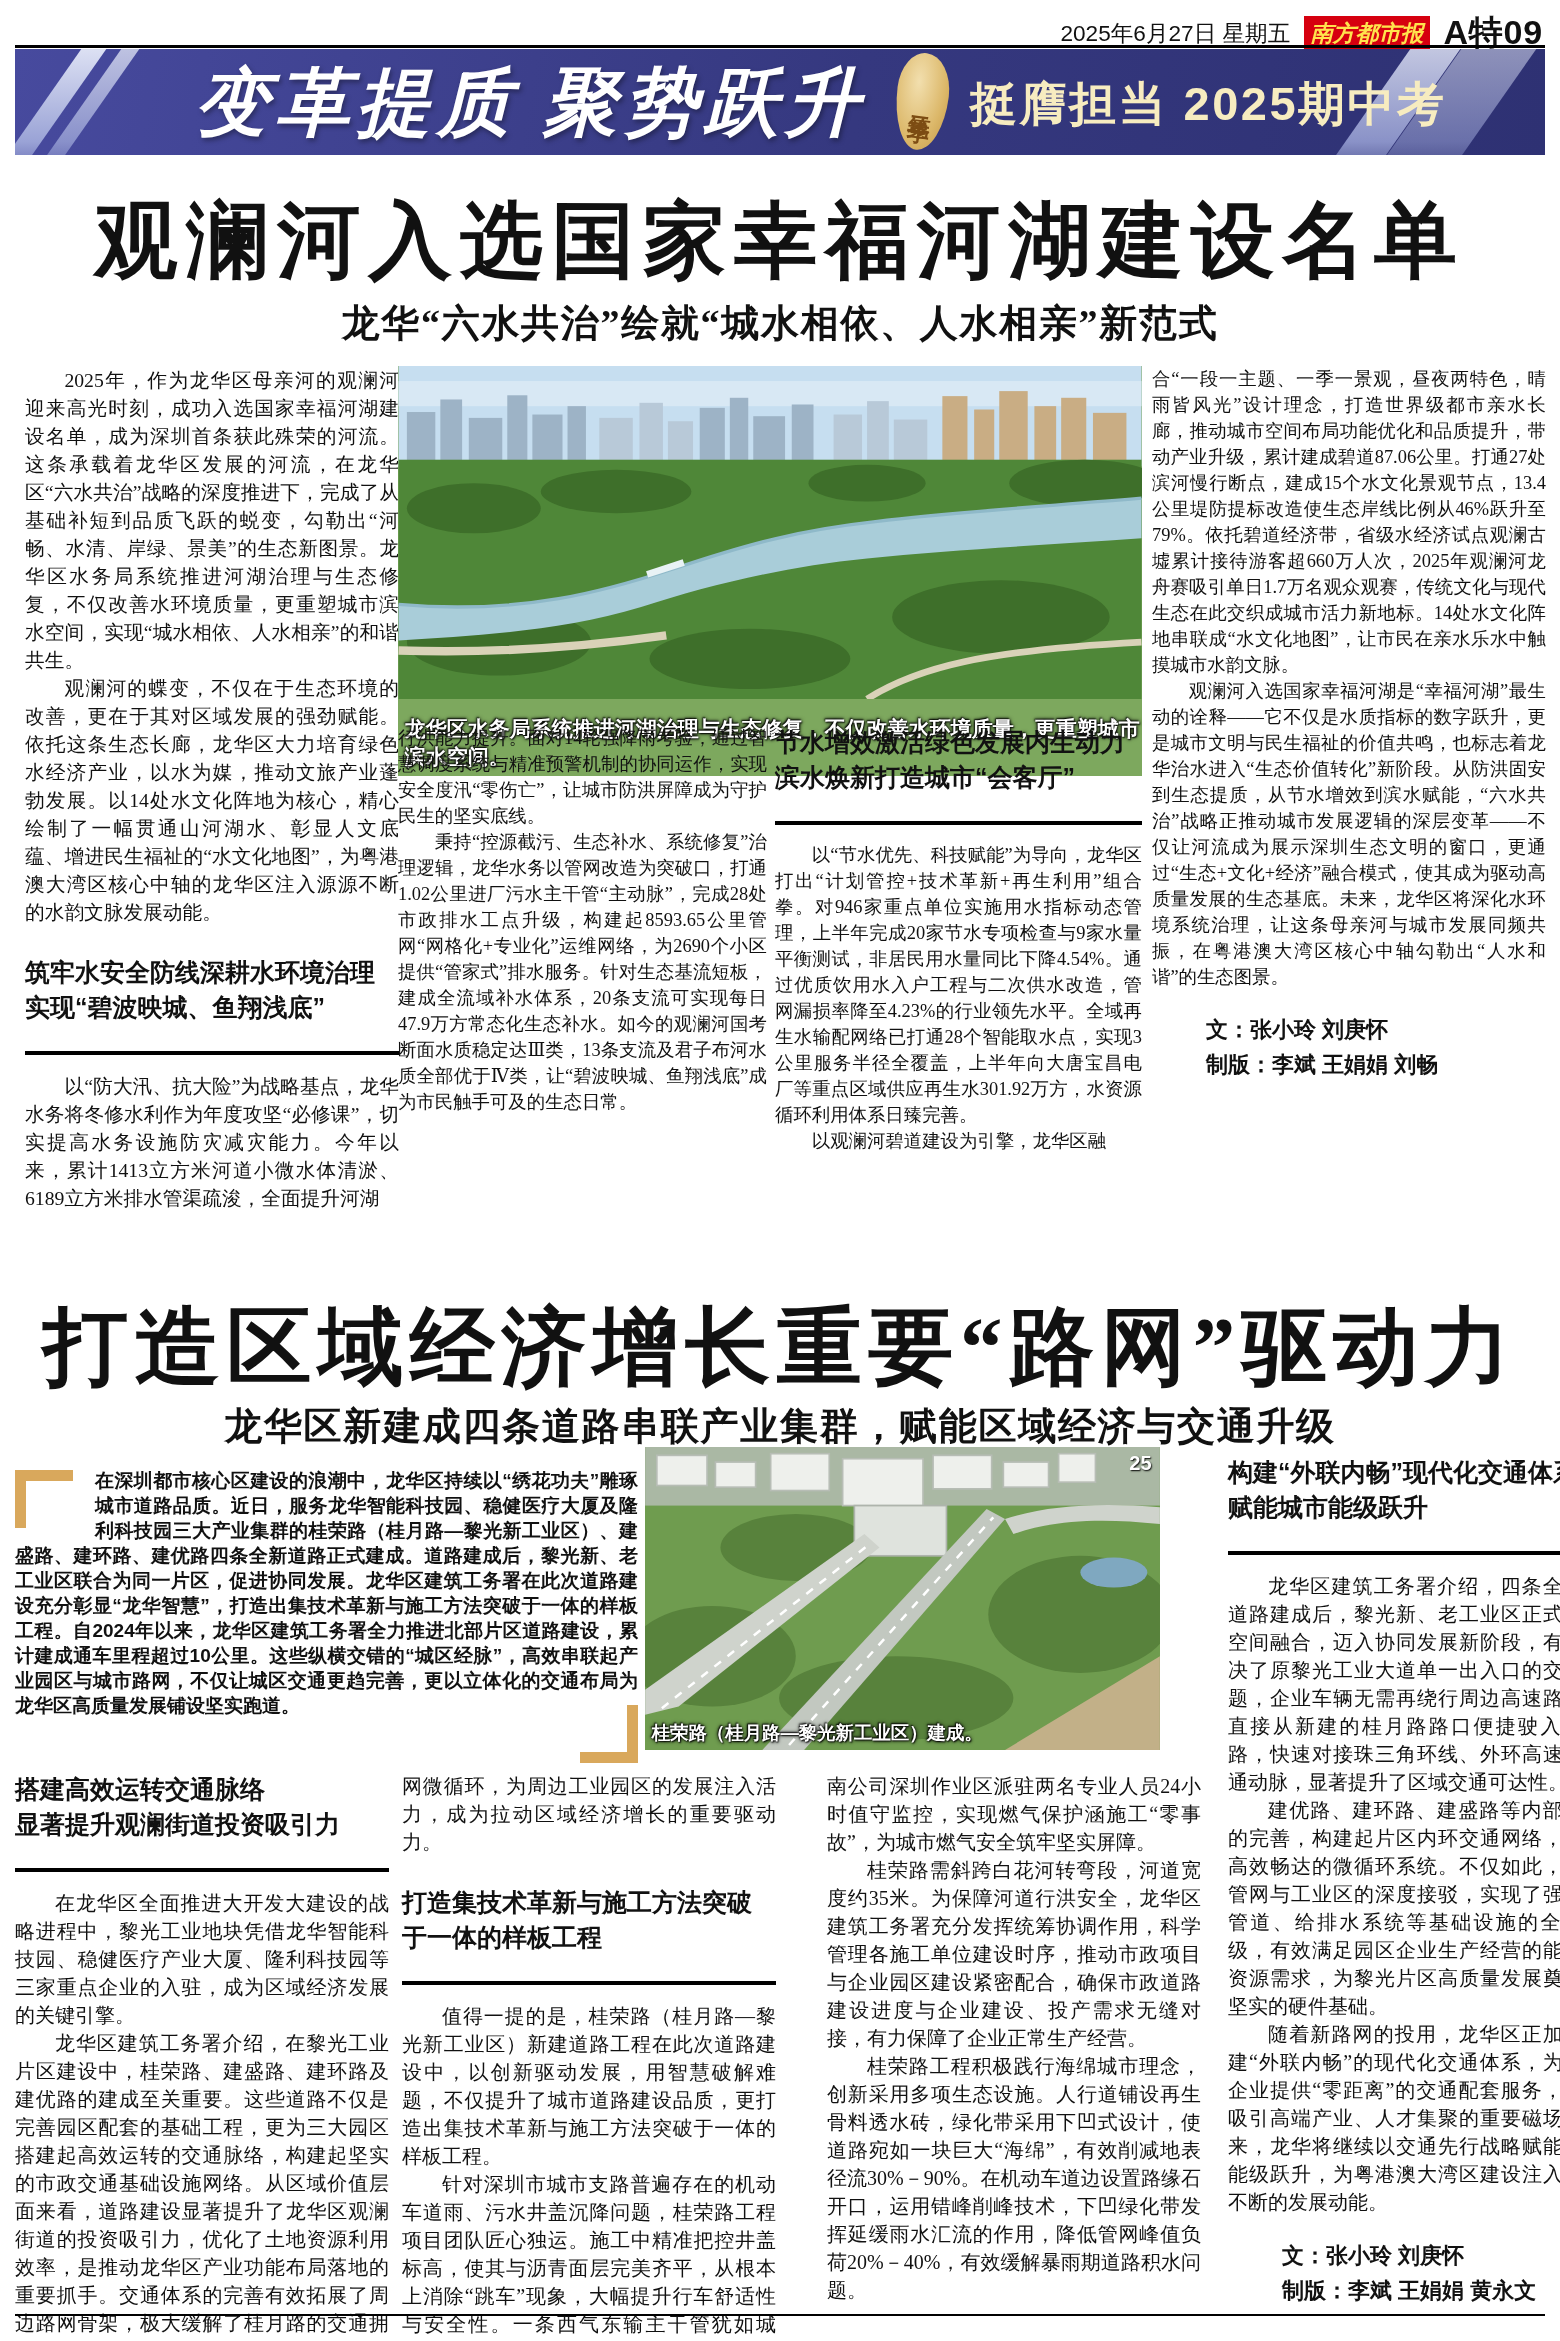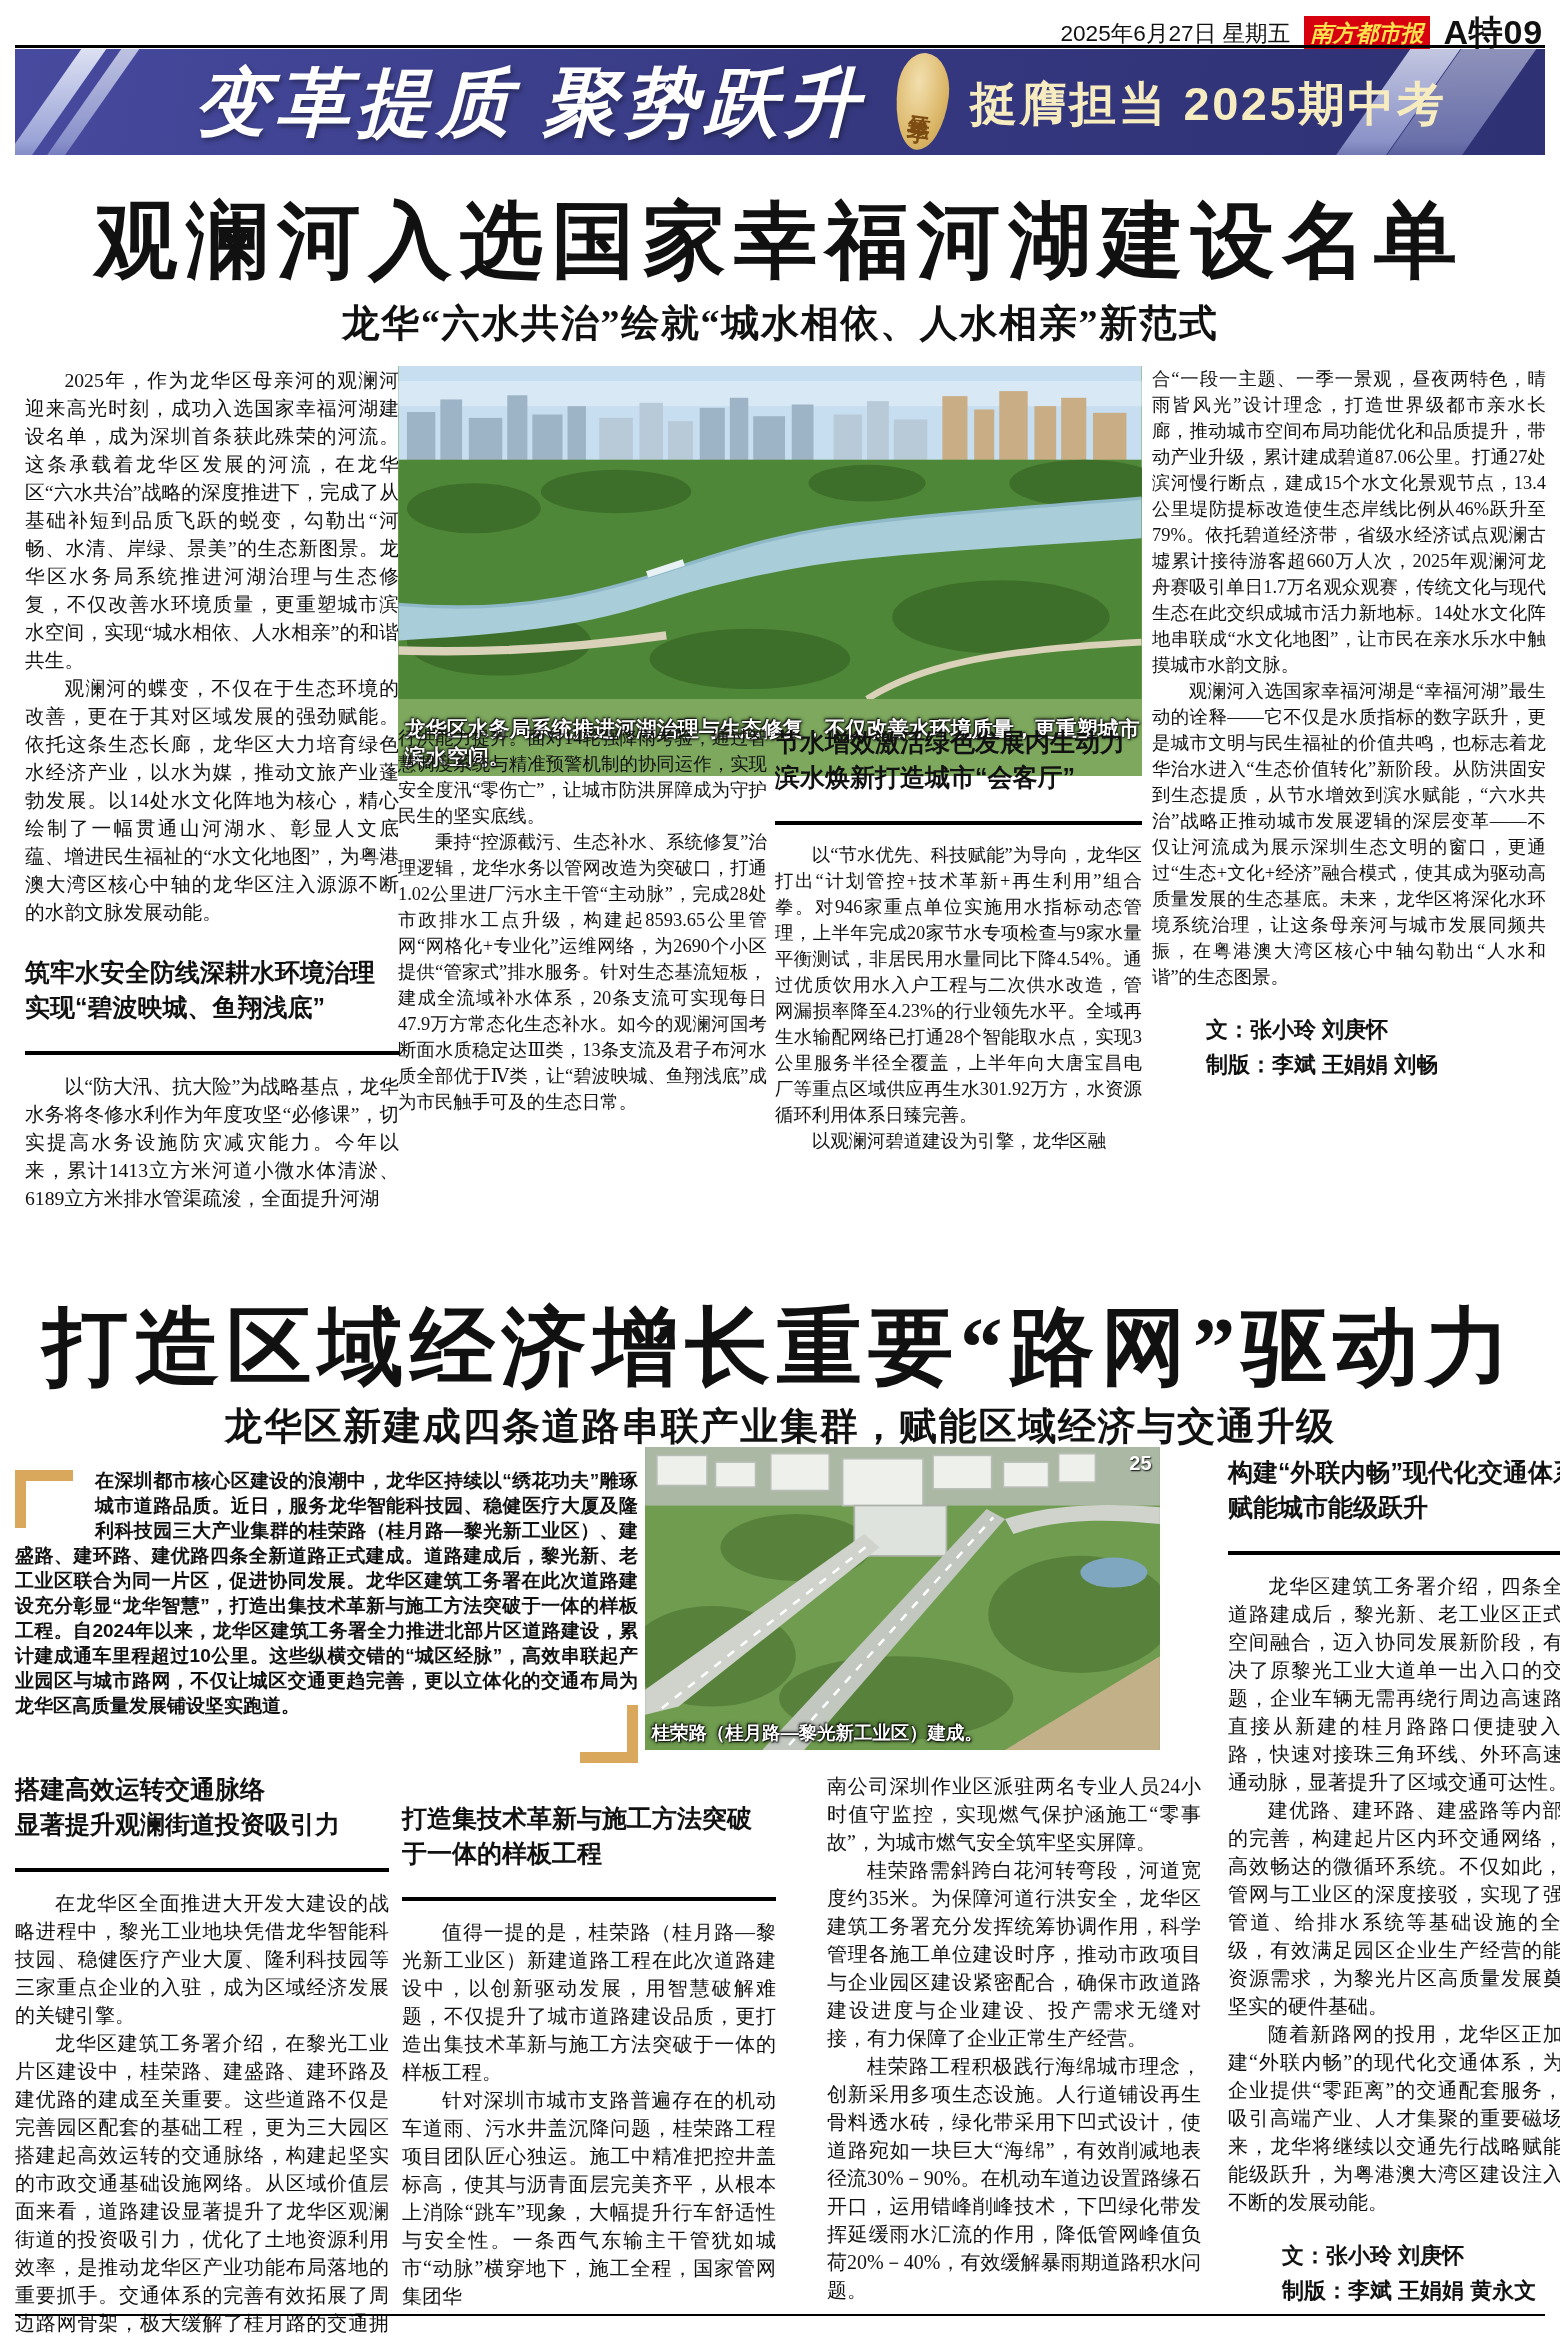--- a/index.html
+++ b/index.html
@@ -256,20 +256,21 @@
   <div class="col a2c1">
     <h3 class="sec first">
       <div>搭建高效运转交通脉络</div>
       <div>显著提升观澜街道投资吸引力</div>
     </h3>
     <p class="para">在龙华区全面推进大开发大建设的战略进程中，黎光工业地块凭借龙华智能科技园、稳健医疗产业大厦、隆利科技园等三家重点企业的入驻，成为区域经济发展的关键引擎。</p>
     <p class="para">龙华区建筑工务署介绍，在黎光工业片区建设中，桂荣路、建盛路、建环路及建优路的建成至关重要。这些道路不仅是完善园区配套的基础工程，更为三大园区搭建起高效运转的交通脉络，构建起坚实的市政交通基础设施网络。从区域价值层面来看，道路建设显著提升了龙华区观澜街道的投资吸引力，优化了土地资源利用效率，是推动龙华区产业功能布局落地的重要抓手。交通体系的完善有效拓展了周边路网骨架，极大缓解了桂月路的交通拥堵压力，成功打通片区路</p>
   </div>
 
   <div class="col a2c2">
+    <p class="noind">网微循环，为周边工业园区的发展注入活力，成为拉动区域经济增长的重要驱动力。</p>
     <h3 class="sec">
       <div>打造集技术革新与施工方法突破</div>
       <div>于一体的样板工程</div>
     </h3>
     <p class="para">值得一提的是，桂荣路（桂月路—黎光新工业区）新建道路工程在此次道路建设中，以创新驱动发展，用智慧破解难题，不仅提升了城市道路建设品质，更打造出集技术革新与施工方法突破于一体的样板工程。</p>
     <p class="para">针对深圳市城市支路普遍存在的机动车道雨、污水井盖沉降问题，桂荣路工程项目团队匠心独运。施工中精准把控井盖标高，使其与沥青面层完美齐平，从根本上消除“跳车”现象，大幅提升行车舒适性与安全性。一条西气东输主干管犹如城市“动脉”横穿地下，施工全程，国家管网集团华</p>
   </div>
 
   <div class="col a2c3">
     <p class="noind">南公司深圳作业区派驻两名专业人员24小时值守监控，实现燃气保护涵施工“零事故”，为城市燃气安全筑牢坚实屏障。</p>

